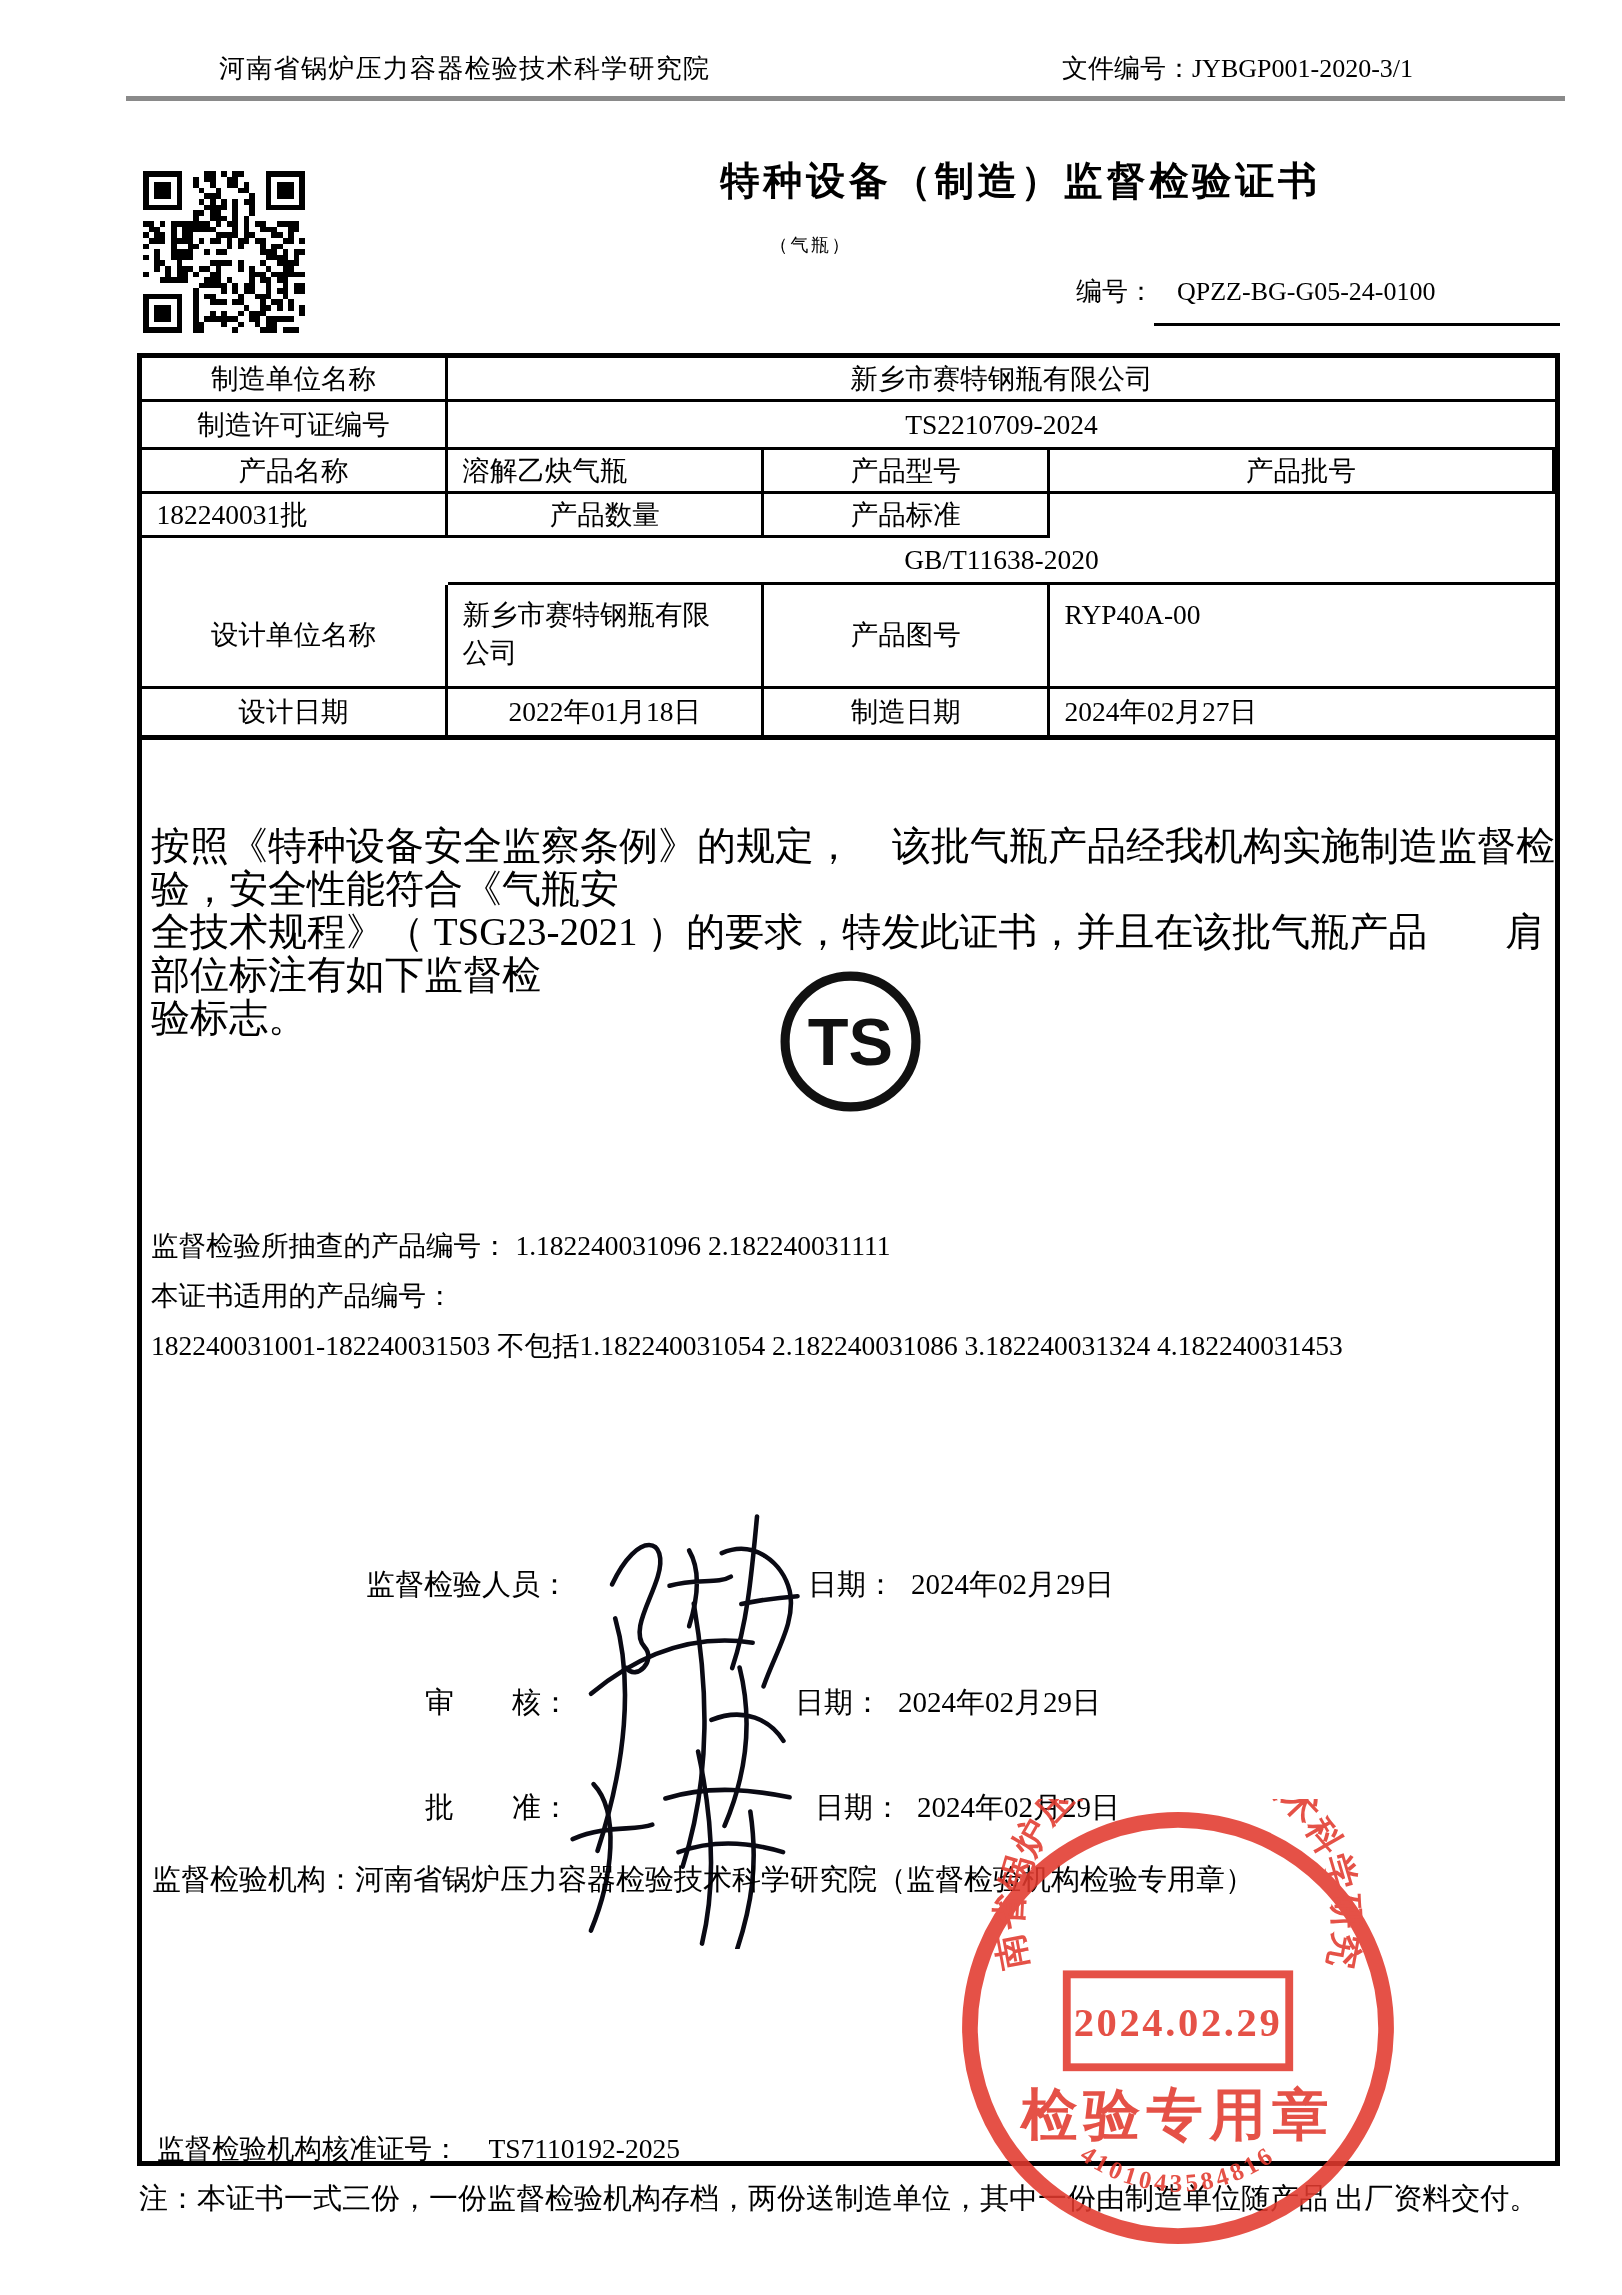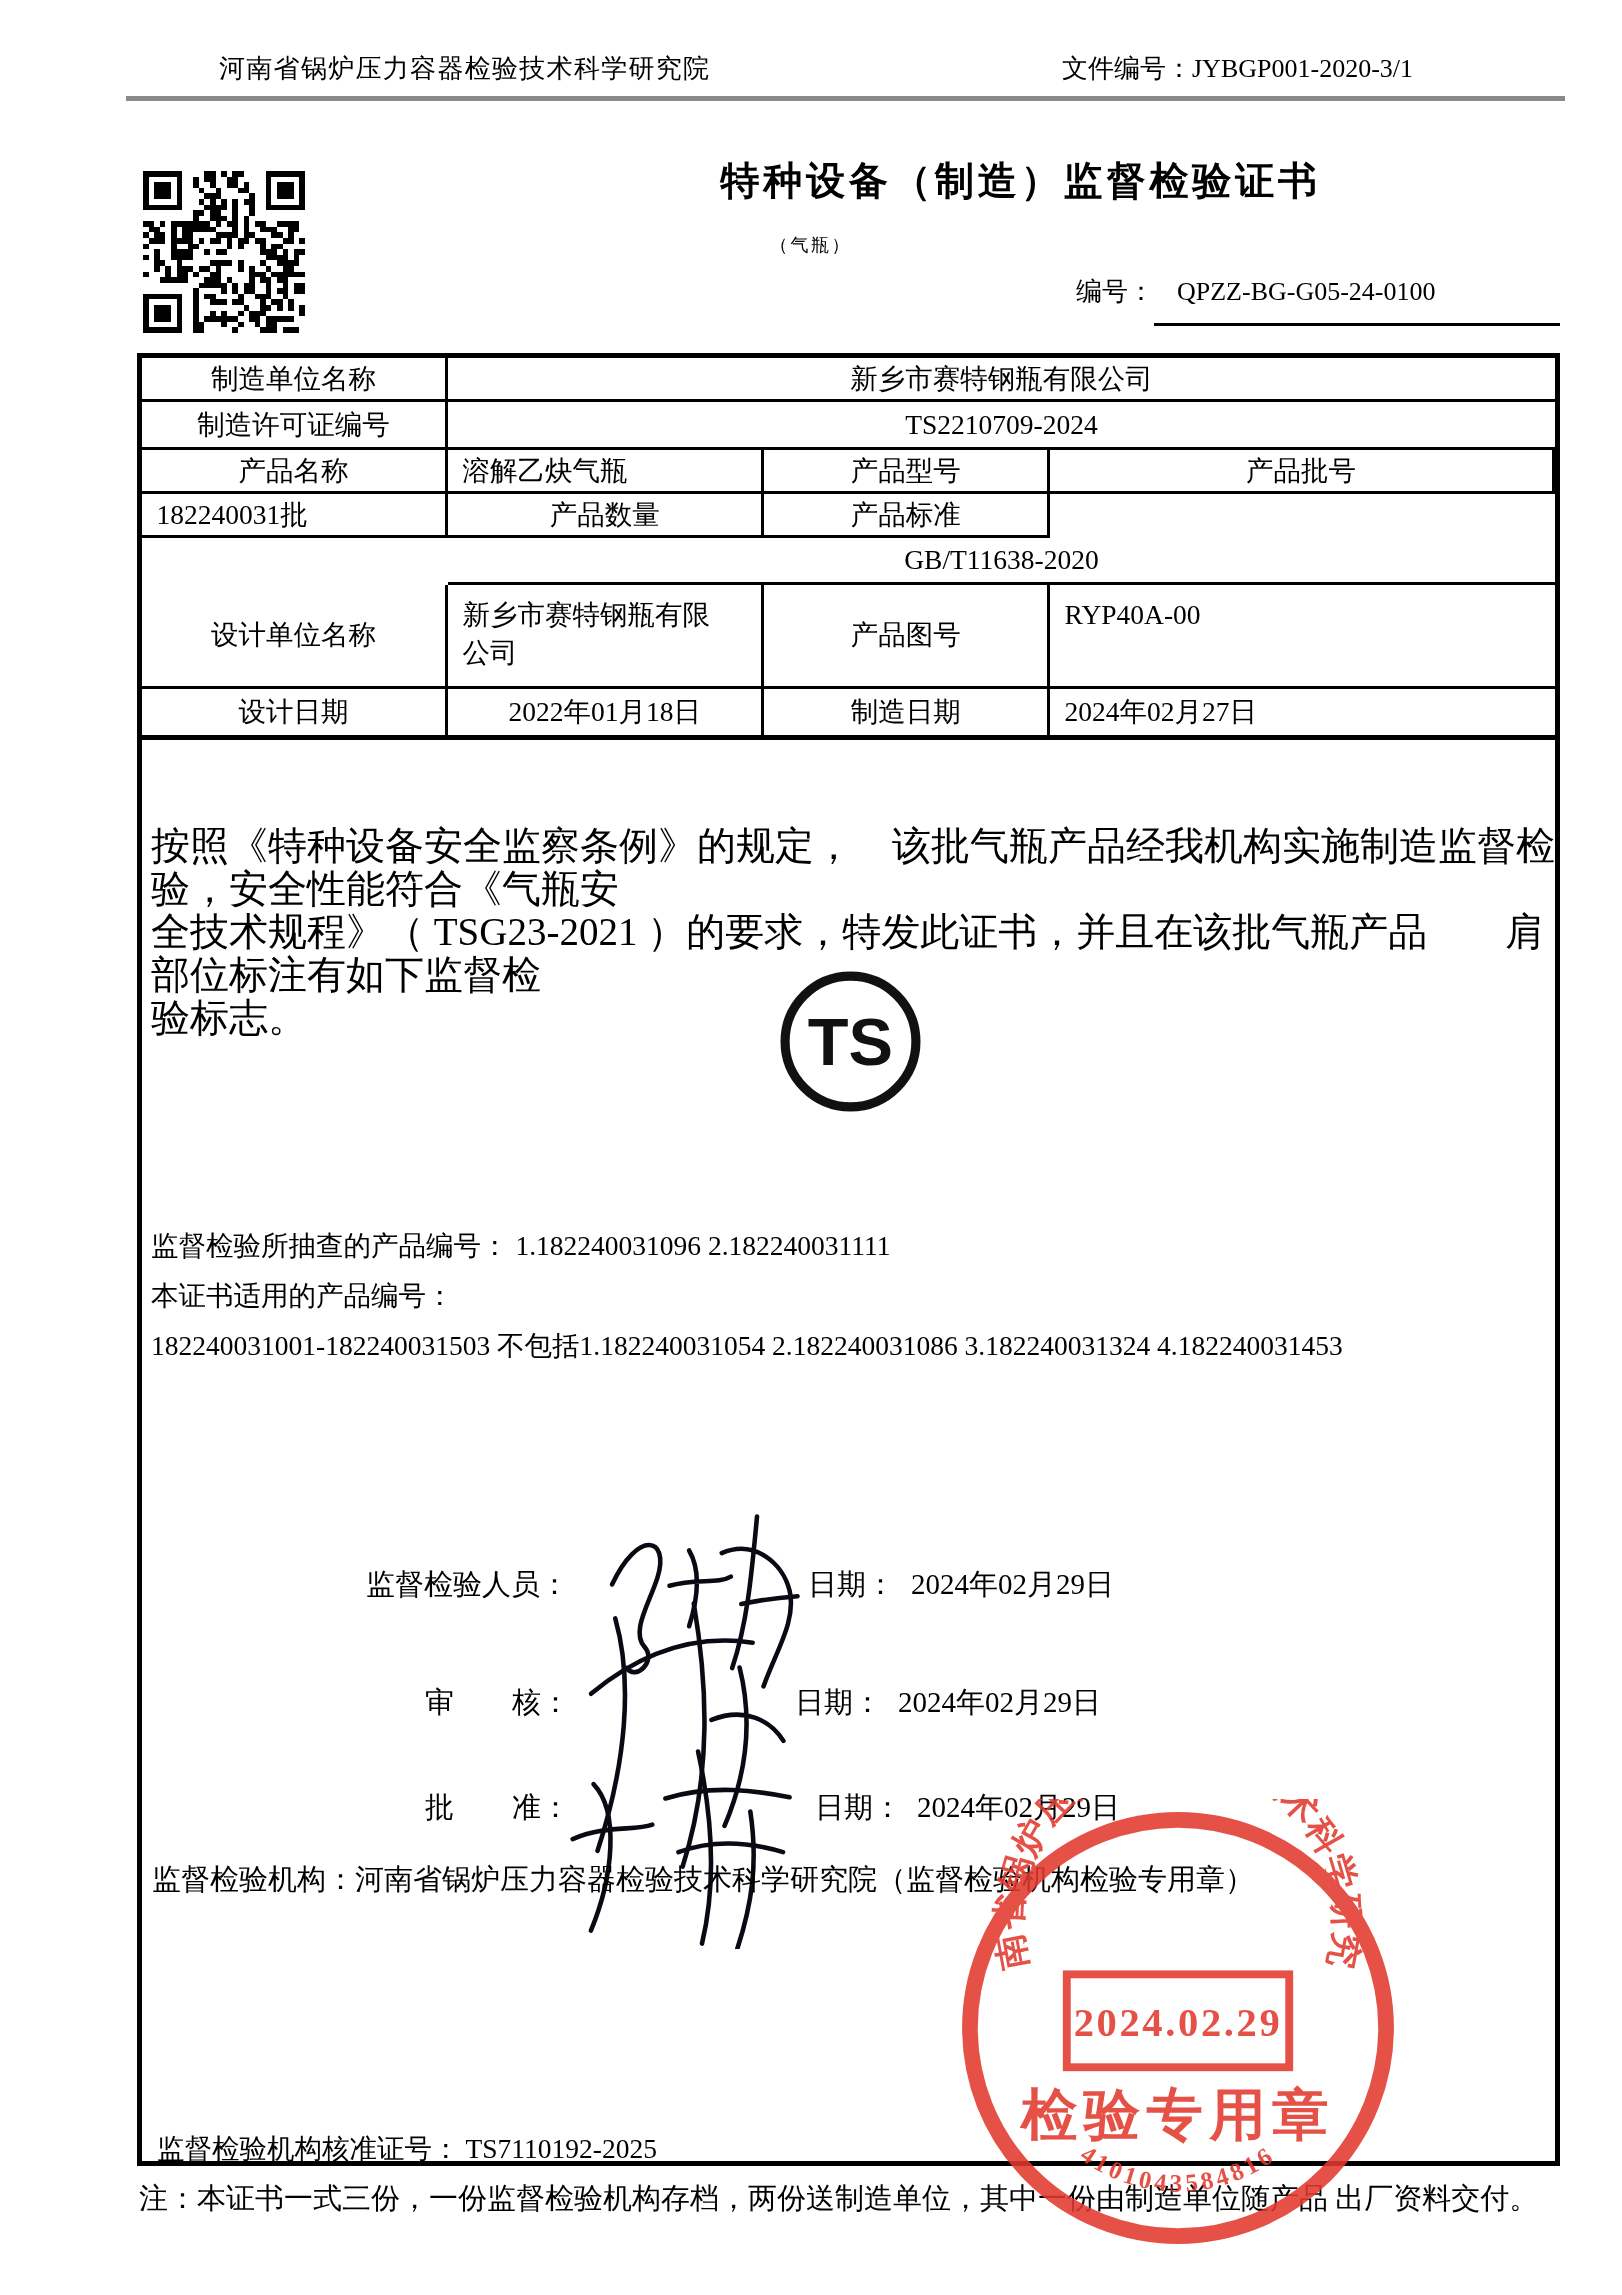--- a/index.html
+++ b/index.html
@@ -44,21 +44,21 @@
   .sig-label{font-size:29px;}
   .s1l{left:366px;top:1565px;} .s1d{left:808px;top:1565px;} .s1v{left:911px;top:1565px;}
   .s2l{left:425px;top:1683px;} .s2d{left:795px;top:1683px;} .s2v{left:898px;top:1683px;}
   .s3l{left:425px;top:1788px;} .s3d{left:815px;top:1788px;} .s3v{left:917px;top:1788px;}
   .sigimg path{fill:none;stroke:#0a0a14;stroke-width:7;stroke-linecap:round;stroke-linejoin:round;}
   .sig1{left:592px;top:1493px;width:236px;height:209px;}
   .sig2{left:553px;top:1589px;width:275px;height:288px;}
   .sig3{left:553px;top:1733px;width:281px;height:216px;}
   .agency{left:152px;top:1860px;font-size:29px;}
   .approval{left:157px;top:2131px;font-size:27.5px;}
-  .approval .val{margin-left:6px;}
+  .approval .val{margin-left:29px;}
   .footnote{left:139px;top:2179px;width:1485px;font-size:29px;}
   
   .seal{left:949px;top:1799px;width:458px;height:458px;opacity:.88;pointer-events:none;}
   .seal text{font-family:"Liberation Serif","DejaVu Serif",serif;}
 </style>
 </head>
 <body>
 
 <div class="page">
 

